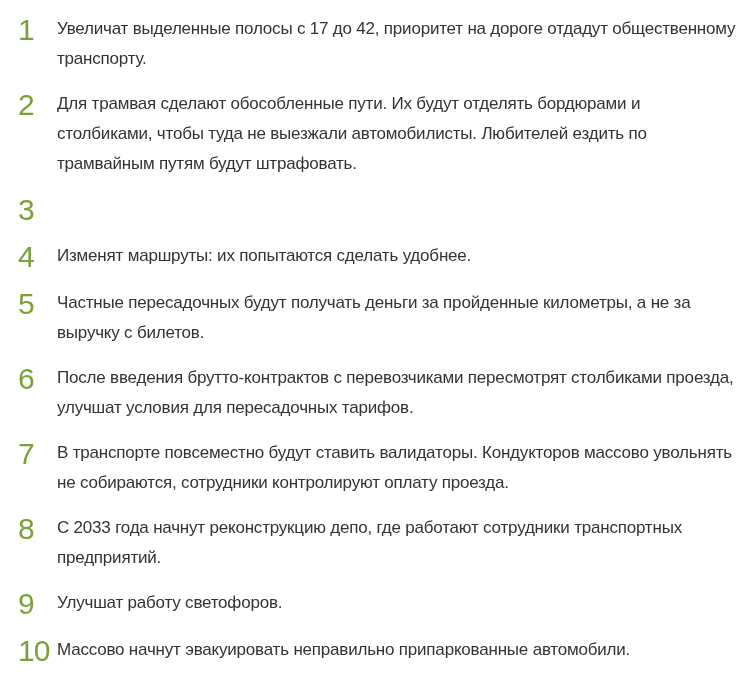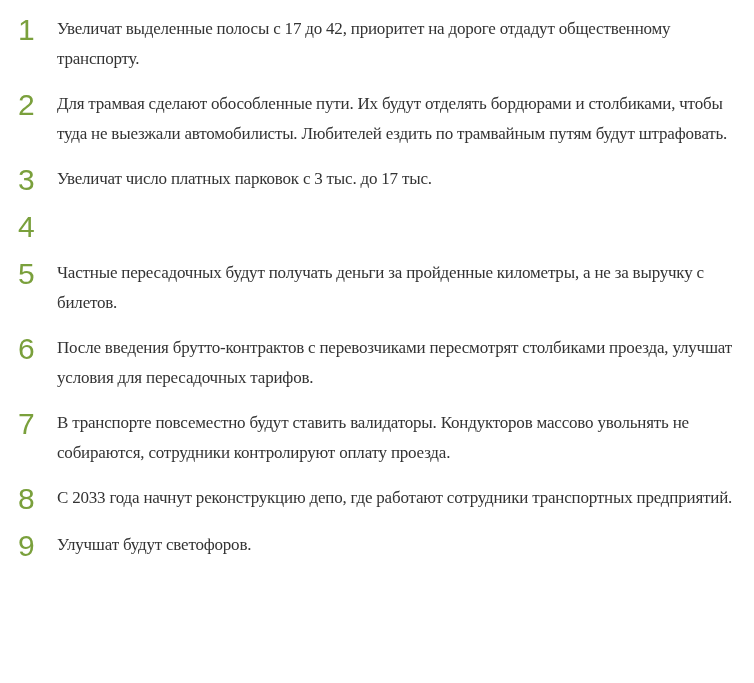--- a/index.html
+++ b/index.html
@@ -35,46 +35,45 @@
     letter-spacing: -1px;
   }
   .item .text {
     margin: 0;
     max-width: 682px;
     font-size: 17px;
     line-height: 30px;
     color: #333333;
     font-stretch: condensed;
     letter-spacing: -0.2px;
-    font-family: Liberation Serif, serif;
   }
 </style>
 </head>
 <body>
 
 <div class="page">
   <div class="numbered-list">
 
     <div class="item">
       <span class="num">1</span>
       <p class="text">Увеличат выделенные полосы с 17 до 42, приоритет на дороге отдадут общественному транспорту.</p>
     </div>
 
     <div class="item">
       <span class="num">2</span>
       <p class="text">Для трамвая сделают обособленные пути. Их будут отделять бордюрами и столбиками, чтобы туда не выезжали автомобилисты. Любителей ездить по трамвайным путям будут штрафовать.</p>
     </div>
 
     <div class="item">
       <span class="num">3</span>
-      <p class="text">Увеличат число платных парковок с 3 тыс. до 17 тыс.</p>
     </div>
 
     <div class="item">
       <span class="num">4</span>
+      <p class="text">Изменят маршруты: их попытаются сделать удобнее.</p>
     </div>
 
     <div class="item">
       <span class="num">5</span>
       <p class="text">Частные пересадочных будут получать деньги за пройденные километры, а не за выручку с билетов.</p>
     </div>
 
     <div class="item">
       <span class="num">6</span>
       <p class="text">После введения брутто-контрактов с перевозчиками пересмотрят столбиками проезда, улучшат условия для пересадочных тарифов.</p>
@@ -85,18 +84,22 @@
       <p class="text">В транспорте повсеместно будут ставить валидаторы. Кондукторов массово увольнять не собираются, сотрудники контролируют оплату проезда.</p>
     </div>
 
     <div class="item">
       <span class="num">8</span>
       <p class="text">С 2033 года начнут реконструкцию депо, где работают сотрудники транспортных предприятий.</p>
     </div>
 
     <div class="item">
       <span class="num">9</span>
-      <p class="text">Улучшат будут светофоров.</p>
+      <p class="text">Улучшат работу светофоров.</p>
     </div>
 
+    <div class="item">
+      <span class="num">10</span>
+      <p class="text">Массово начнут эвакуировать неправильно припаркованные автомобили.</p>
+    </div>
 
   </div>
 </div>
 
 </body></html>

